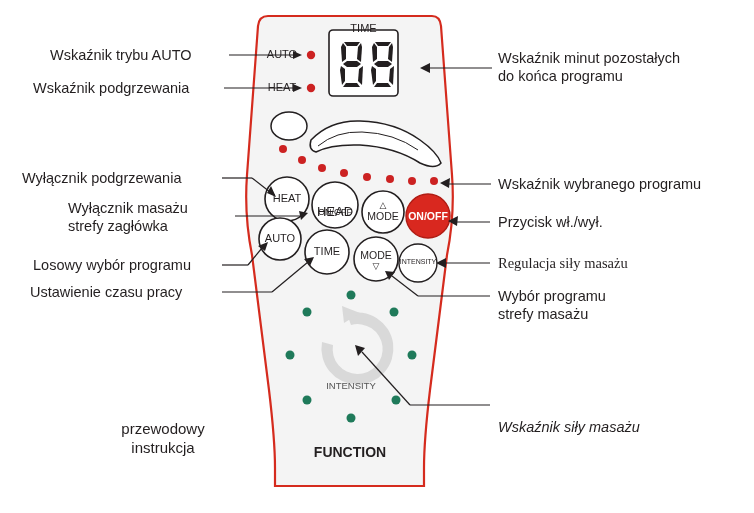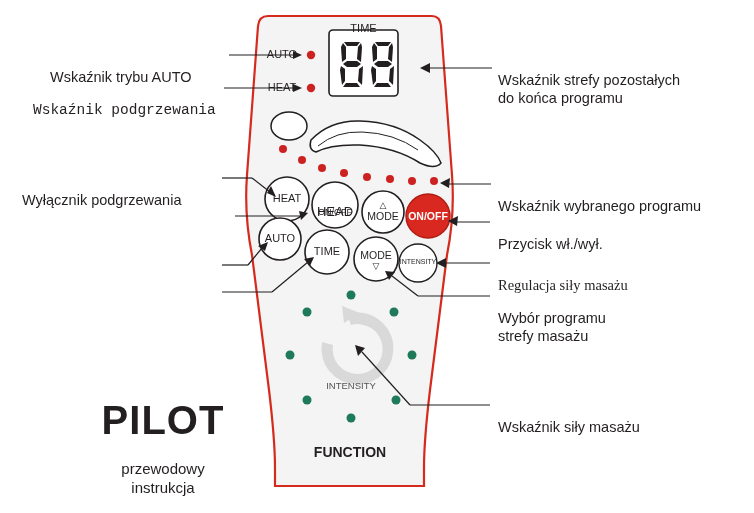--- a/index.html
+++ b/index.html
@@ -14,21 +14,20 @@
     background: #ffffff;
     font-family: "Liberation Sans", sans-serif;
     overflow: hidden;
   }
   .lbl {
     position: absolute;
     font-size: 14.5px;
     color: #231f20;
     line-height: 1.25;
     white-space: pre-line;
-    margin-top: 22px;
   }
   .lbl.right { text-align: left; }
   .lbl.left { text-align: left; }
   svg.overlay {
     position: absolute;
     left: 0; top: 0;
     width: 754px;
     height: 513px;
   }
   .title-block {
@@ -207,31 +206,34 @@
   <div class="btn-text" style="left:356px; top:249px; width:40px; font-size:10.5px;">MODE</div>
   <div class="btn-text small-text" style="left:356px; top:261px; width:40px;">▽</div>
 
   <div class="btn-text" style="left:396px; top:258px; width:44px; font-size:7px;">INTENSITY</div>
 
   <div class="btn-text" style="left:316px; top:380px; width:70px; font-size:9.5px; color:#555;">INTENSITY</div>
 
   <div class="btn-text" style="left:300px; top:444px; width:100px; font-size:14px; font-weight:bold;">FUNCTION</div>
 
   <div class="lbl left" style="left:50px; top:46px;">Wskaźnik trybu AUTO</div>
-  <div class="lbl left" style="left:33px; top:79px;font-family:Liberation Mono, monospace;">Wskaźnik podgrzewania</div>
+  <div class="lbl left" style="left:33px; top:79px;">Wskaźnik podgrzewania</div>
   <div class="lbl left" style="left:22px; top:169px;">Wyłącznik podgrzewania</div>
-
-  <div class="lbl right" style="left:498px; top:49px;">Wskaźnik strefy pozostałych
+  <div class="lbl left" style="left:68px; top:199px;">Wyłącznik masażu
+strefy zagłówka</div>
+  <div class="lbl left" style="left:33px; top:256px;">Losowy wybór programu</div>
+  <div class="lbl left" style="left:30px; top:283px;">Ustawienie czasu pracy</div>
+
+  <div class="lbl right" style="left:498px; top:49px;">Wskaźnik minut pozostałych
 do końca programu</div>
   <div class="lbl right" style="left:498px; top:175px;">Wskaźnik wybranego programu</div>
   <div class="lbl right" style="left:498px; top:213px;text-align:right;">Przycisk wł./wył.</div>
   <div class="lbl right" style="left:498px; top:254px;font-family:Liberation Serif, serif;">Regulacja siły masażu</div>
   <div class="lbl right" style="left:498px; top:287px;">Wybór programu
 strefy masażu</div>
-  <div class="lbl right" style="left:498px; top:396px;">Wskaźnik siły masażu</div>
+  <div class="lbl right" style="left:498px; top:418px;font-style:italic;">Wskaźnik siły masażu</div>
 
   <div class="title-block">
-    <div class="title-main">PILOT</div>
     <div class="title-sub">przewodowy
 instrukcja</div>
   </div>
 
 </div>
 
 </body></html>

